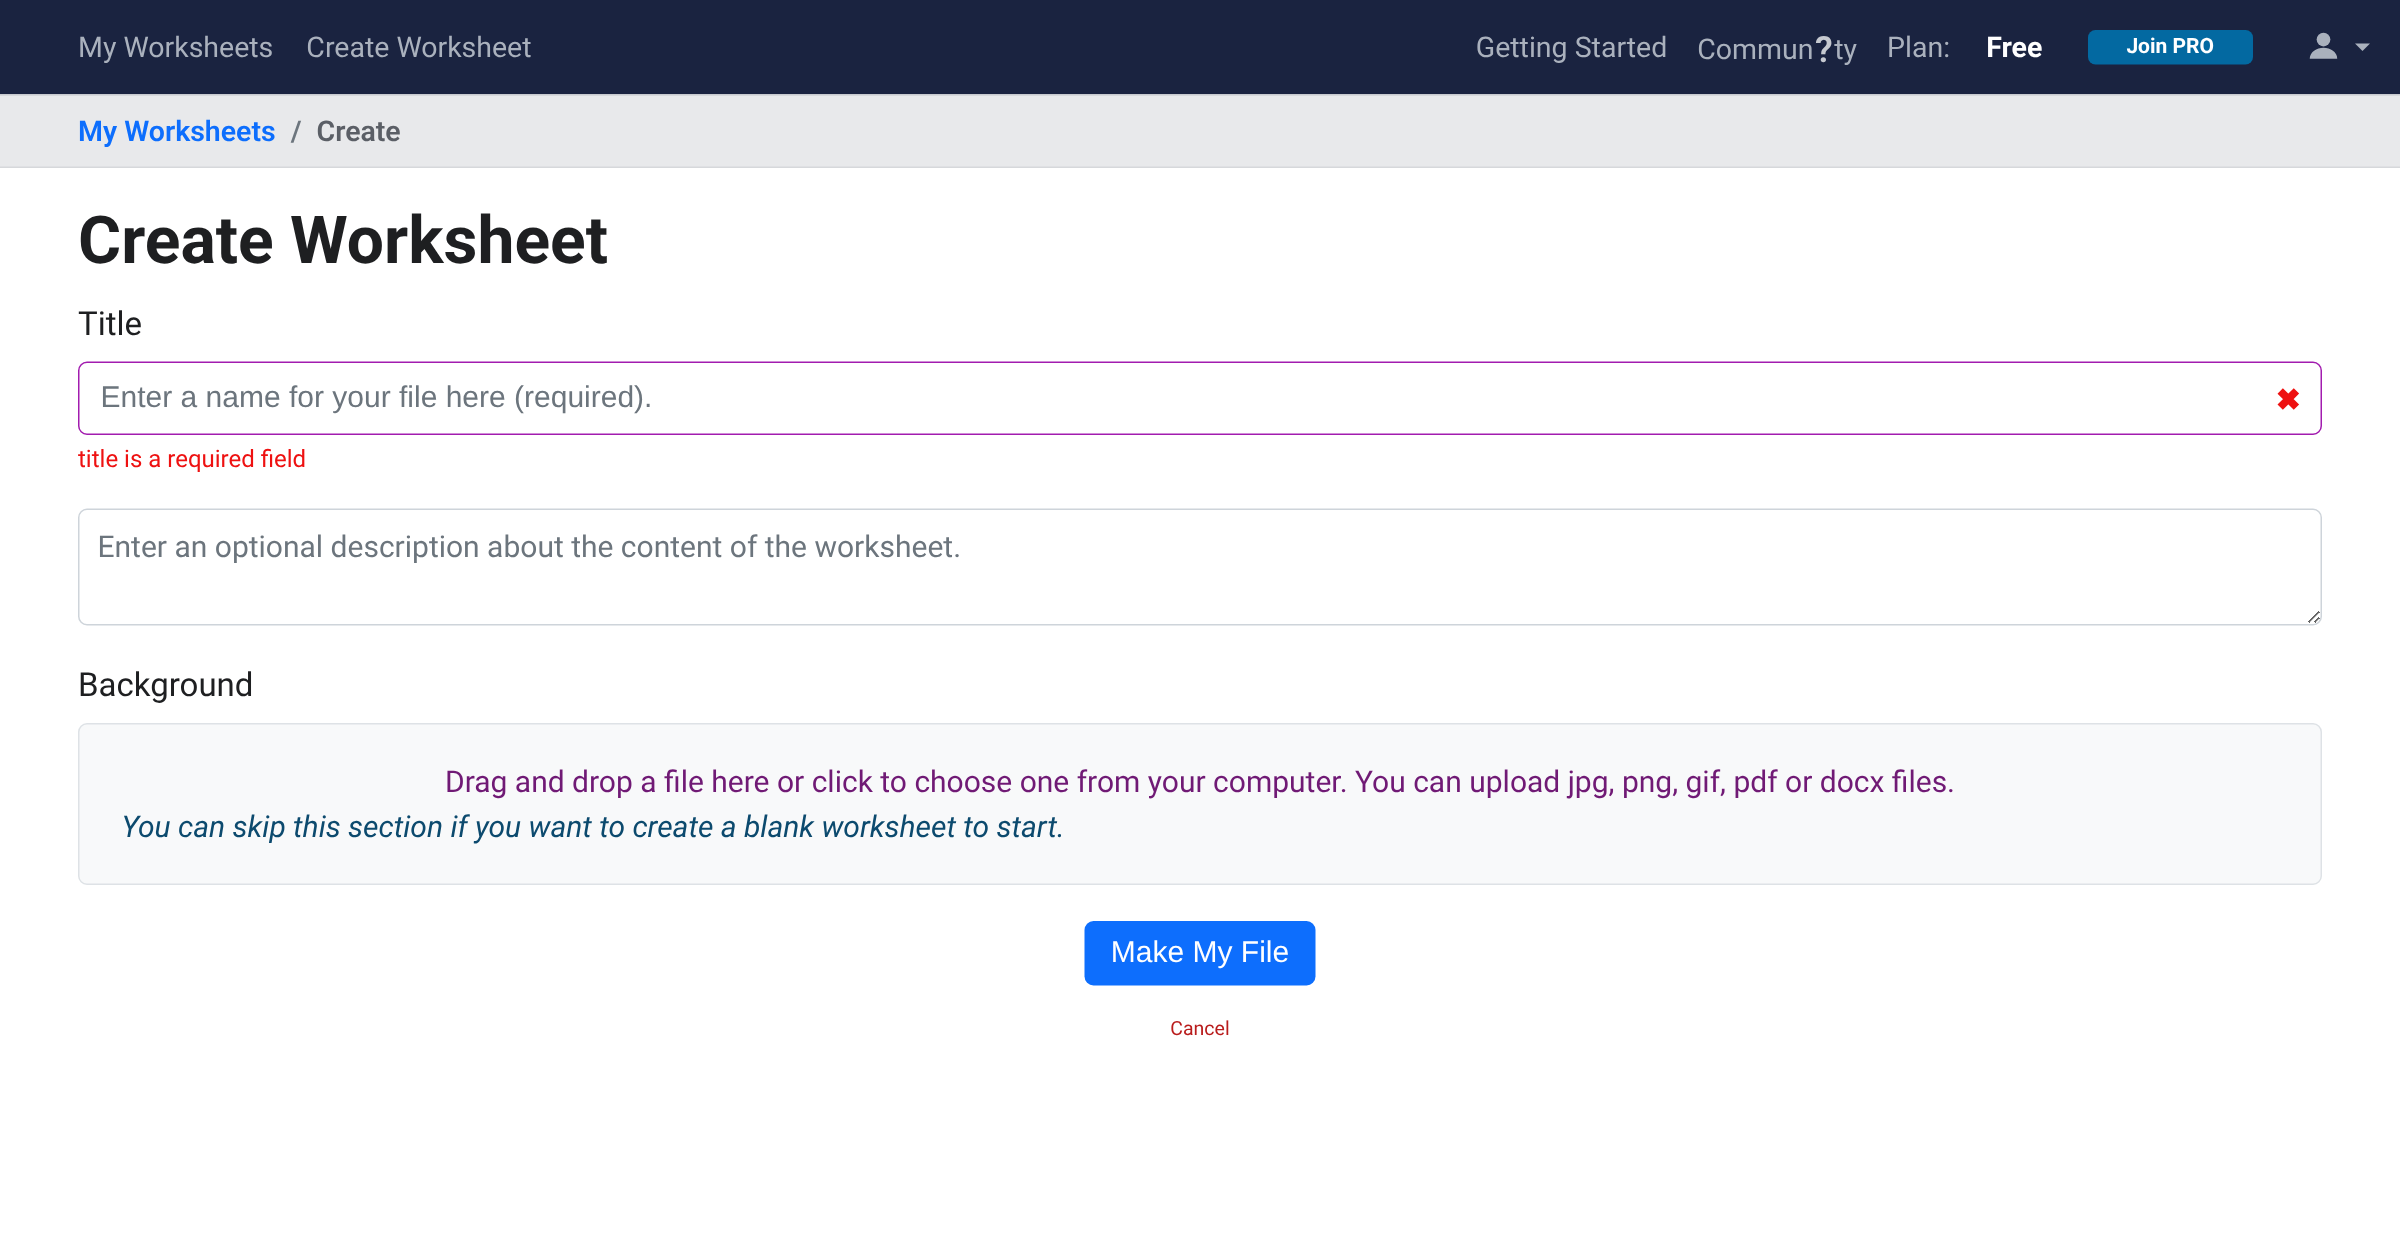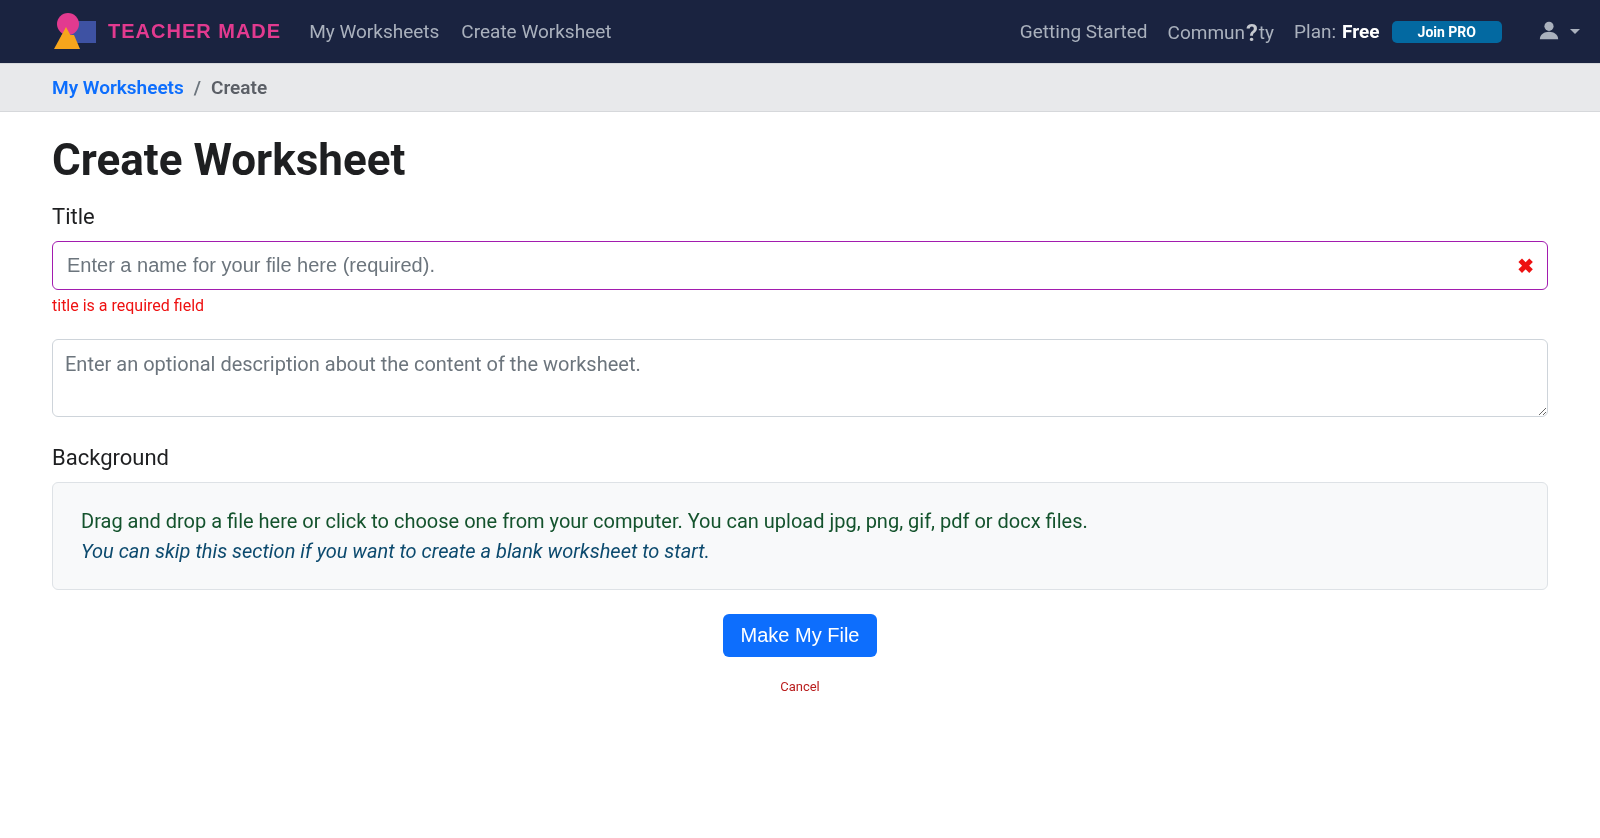--- a/index.html
+++ b/index.html
@@ -80,24 +80,23 @@
       line-height: 1;
       position: relative;
       top: 2px;
       font-weight: 600;
       color: #c6c9d0;
       margin: 0 1px;
     }
 
     .plan-wrap {
       display: inline-flex;
-      align-items: center;
       color: #aab1bd;
       font-size: 19px;
-      gap: 6px;
+      gap: 24px;
     }
 
     .plan-free {
       color: #ffffff;
       font-weight: 700;
     }
 
     .badge-pro {
       background: #0369a1;
       color: #ffffff;
@@ -235,22 +234,23 @@
     .dropzone {
       background: #f8f9fa;
       border: 1px solid #dee2e6;
       border-radius: 6px;
       padding: 26px 28px;
       cursor: pointer;
     }
 
     .dropzone-line1 {
       font-size: 20px;
-      color: #14532d;
+      color: #701a75;
       margin-bottom: 6px;
+      text-align: center;
     }
 
     .dropzone-line2 {
       font-size: 20px;
       font-style: italic;
       color: #0c4a6e;
     }
 
     .actions {
       display: flex;
@@ -273,31 +273,20 @@
       color: #b91c1c;
       font-size: 13px;
       text-decoration: none;
       cursor: pointer;
     }
   </style>
 </head>
 <body>
 
 <header class="navbar">
-  <div class="brand-logo">
-    <span class="brand-mark">
-      <svg width="48" height="38" viewBox="0 0 48 38">
-        <rect x="16" y="8" width="28" height="22" fill="#3e52a3"></rect>
-        <circle cx="16" cy="11" r="11" fill="#e23a8f"></circle>
-        <polygon points="16,36 4,36 10,22 22,22 28,36" fill="#f7a51c"></polygon>
-        <polygon points="14,14 26,36 2,36" fill="#f7a51c"></polygon>
-      </svg>
-    </span>
-    <span class="brand-text">TEACHER MADE</span>
-  </div>
 
   <nav class="nav-links">
     <a class="nav-link">My Worksheets</a>
     <a class="nav-link">Create Worksheet</a>
   </nav>
 
   <div class="nav-spacer"></div>
 
   <div class="nav-right">
     <a class="nav-link">Getting Started</a>

